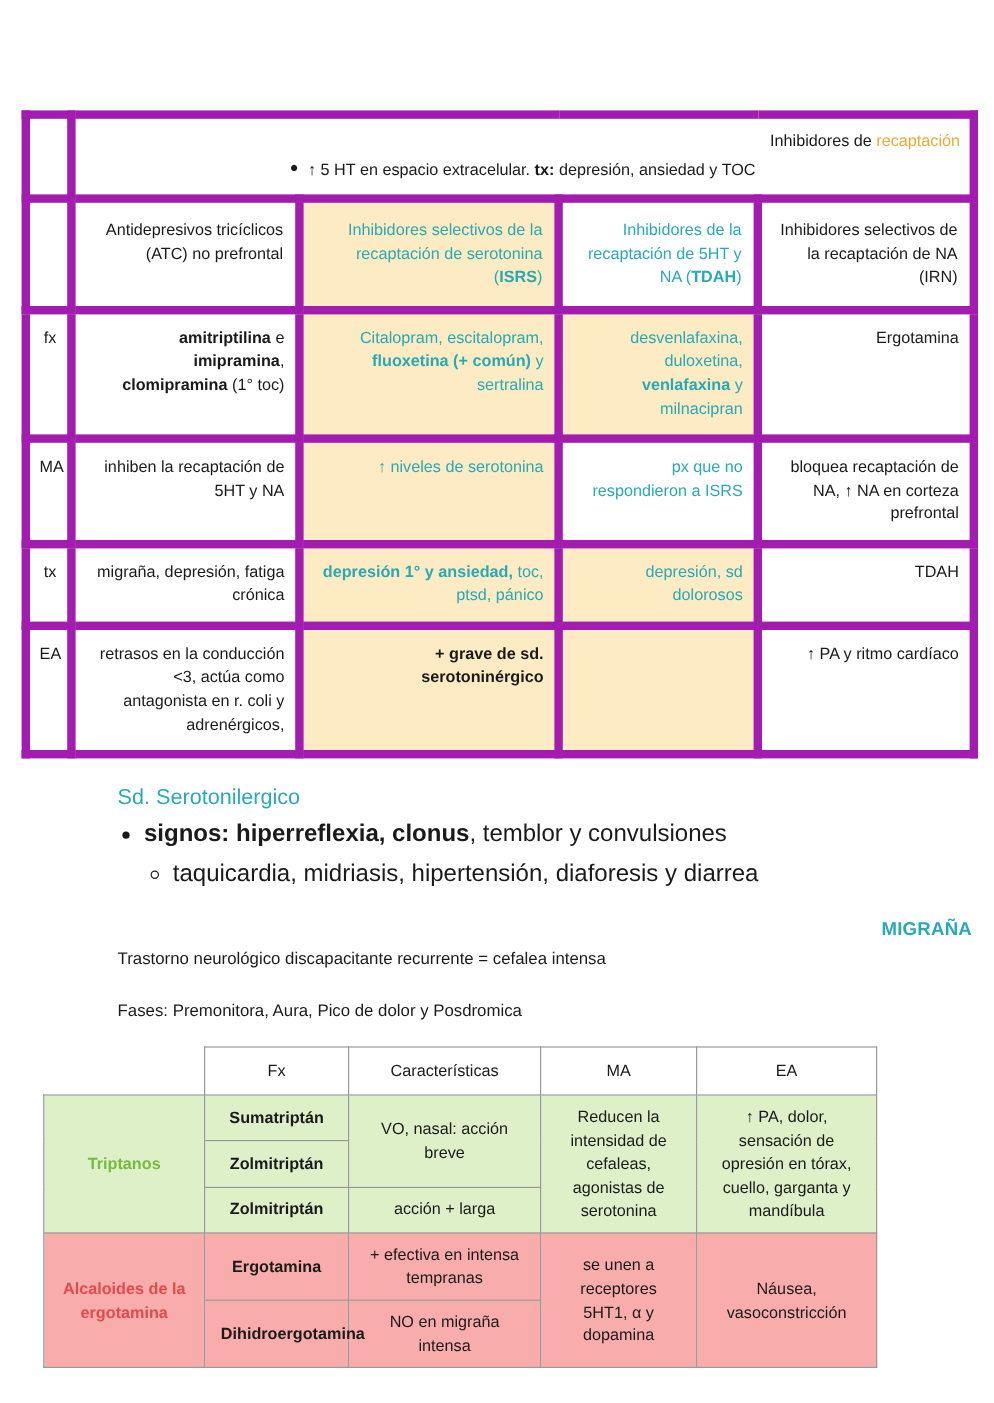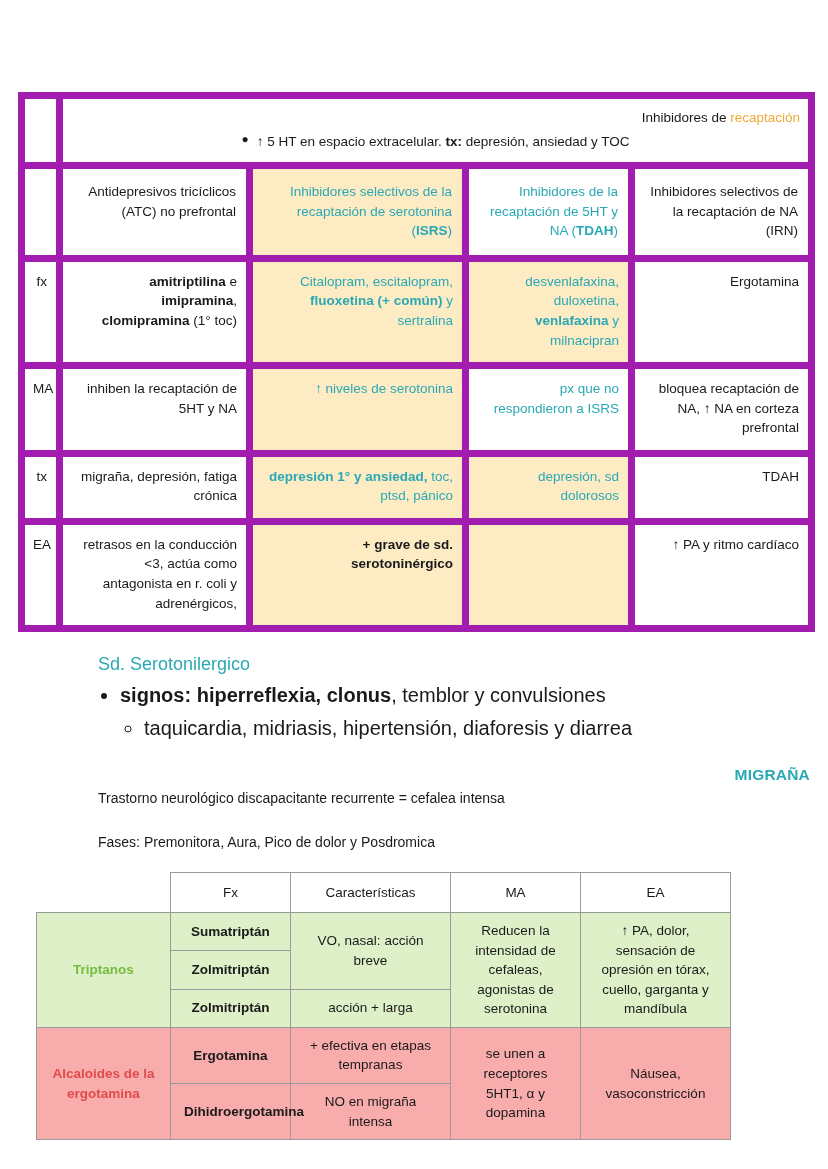--- a/index.html
+++ b/index.html
@@ -245,21 +245,21 @@
         <td class="green rowlbl">Zolmitriptán</td>
       </tr>
       <tr>
         <td class="green rowlbl">Zolmitriptán</td>
         <td class="green">acción + larga</td>
       </tr>
 
       <tr>
         <td class="pink pink-text" rowspan="2">Alcaloides de la ergotamina</td>
         <td class="pink rowlbl">Ergotamina</td>
-        <td class="pink">+ efectiva en etapas tempranas</td>
+        <td class="pink">+ efectiva en intensa tempranas</td>
         <td class="pink" rowspan="2">se unen a receptores 5HT1, α y dopamina</td>
         <td class="pink" rowspan="2">Náusea, vasoconstricción</td>
       </tr>
       <tr>
         <td class="pink rowlbl">Dihidroergotamina</td>
         <td class="pink">NO en migraña intensa</td>
       </tr>
     </tbody>
   </table>
 

